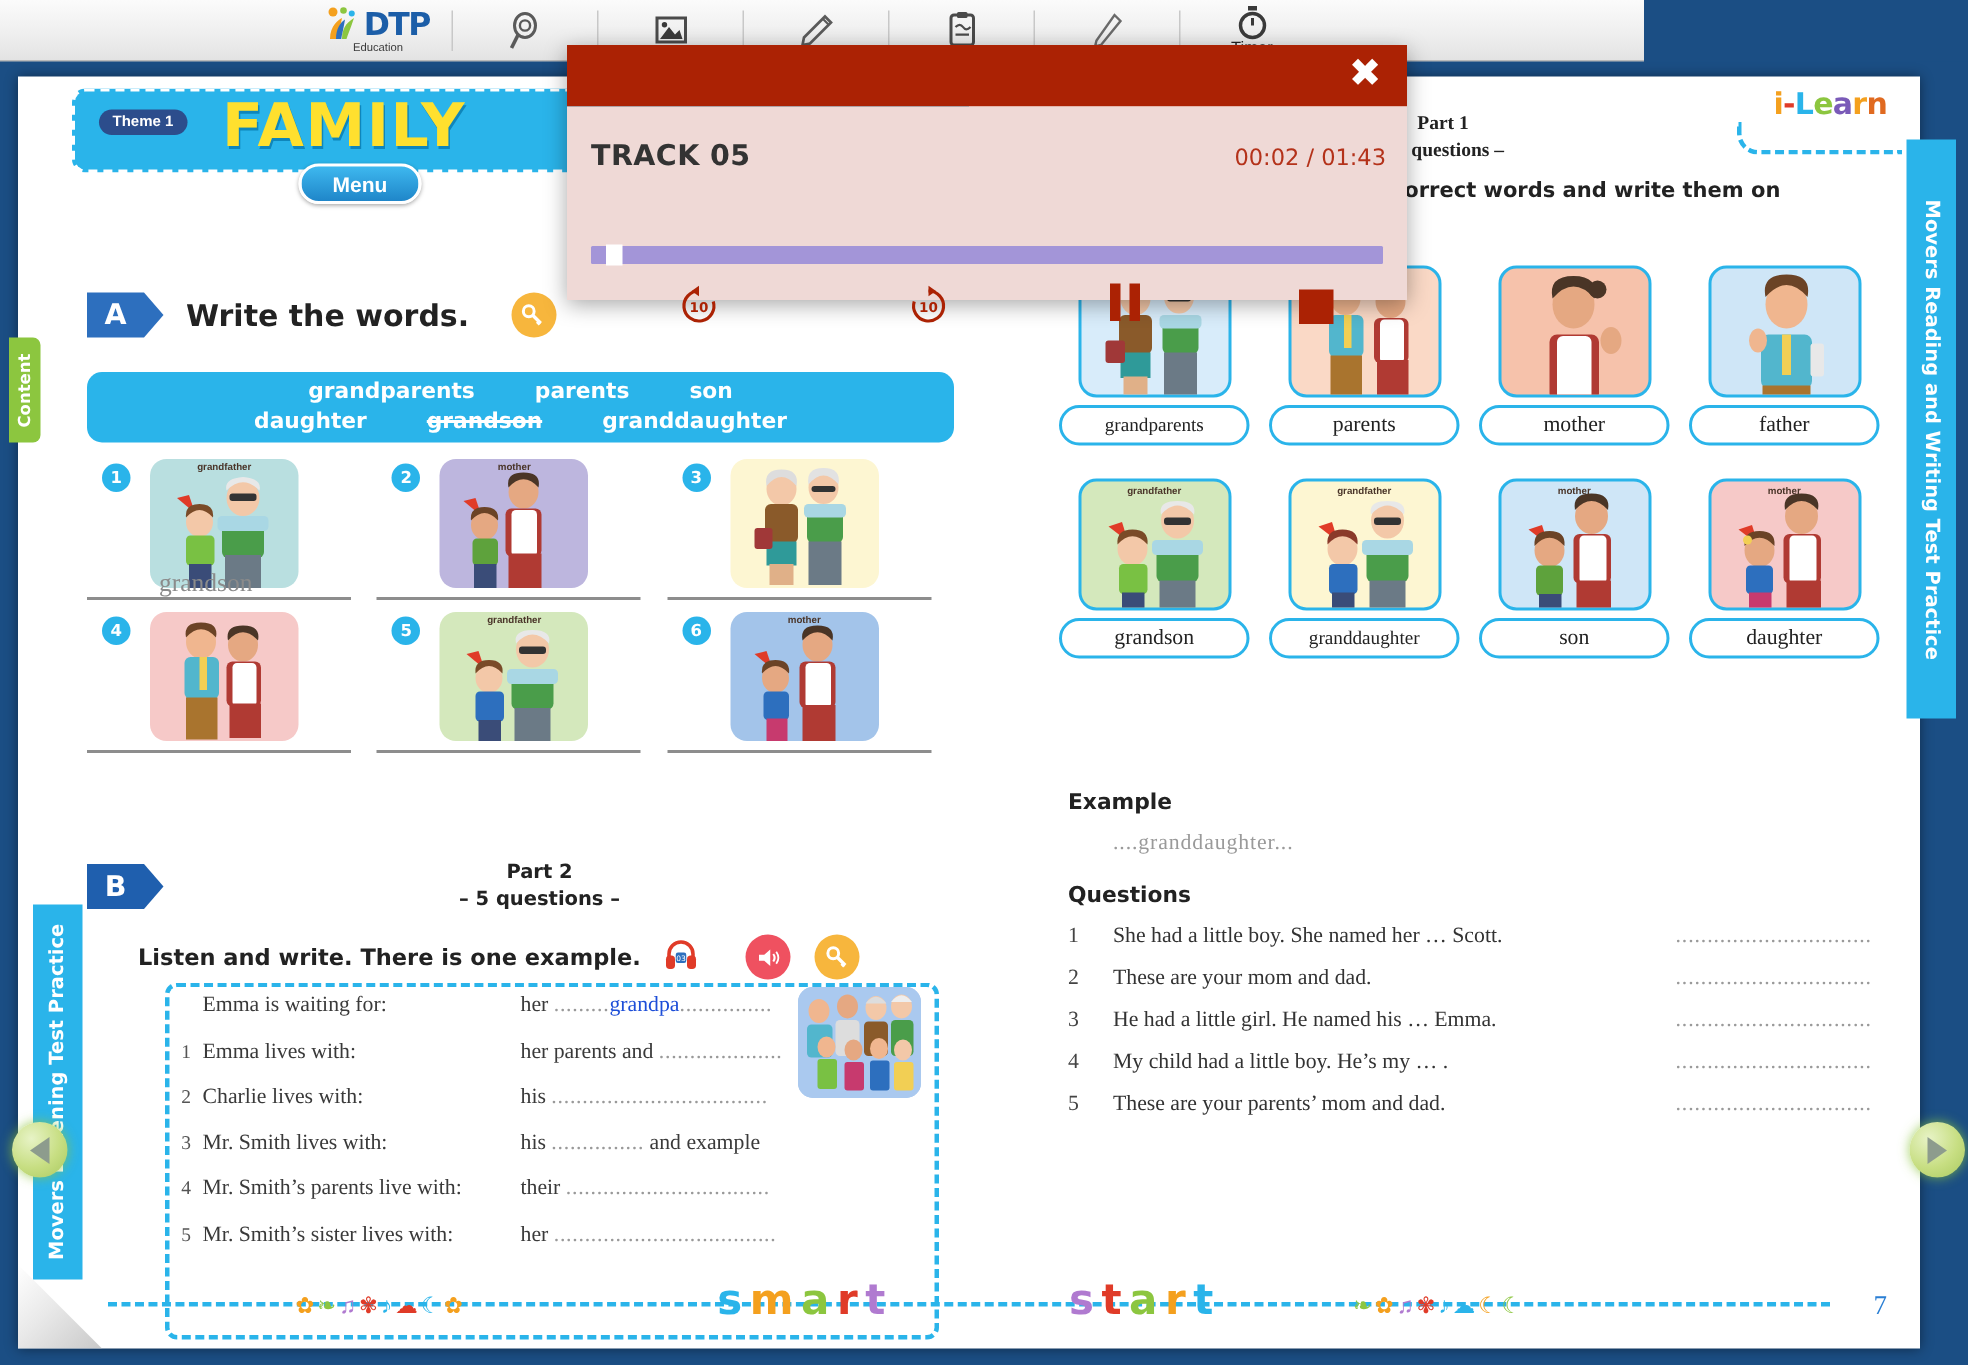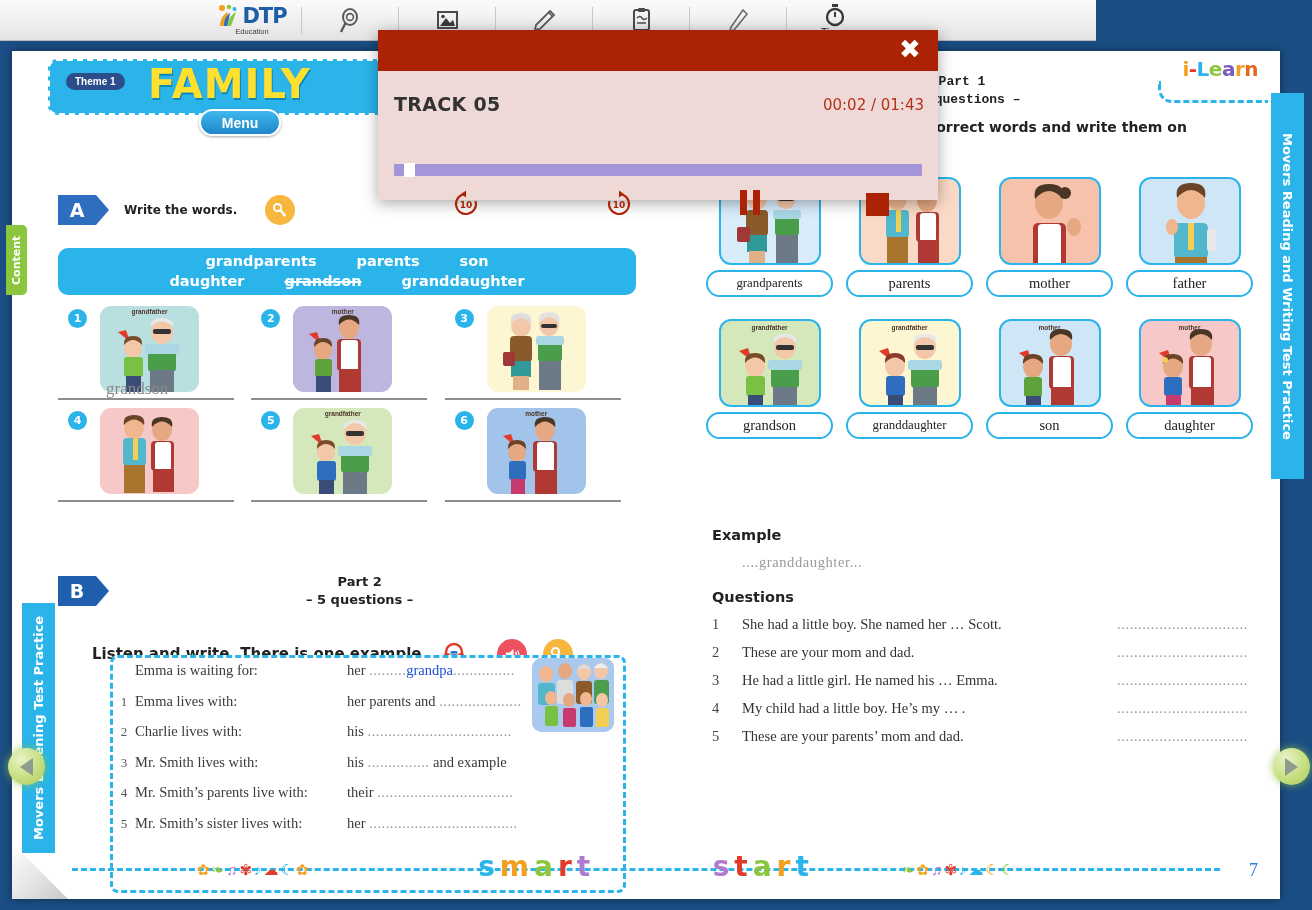--- a/index.html
+++ b/index.html
@@ -81,21 +81,21 @@
   }
   .sec-tag.blue { background: #2d6fbe; }
   .sec-tag.darkblue { background: #1f5fae; }
   .sec-tag:after {
     content: ""; position: absolute; right: -13px; top: 0;
     border-top: 15px solid transparent; border-bottom: 15px solid transparent;
     border-left: 13px solid #2d6fbe;
   }
   .sec-tag.darkblue:after { border-left-color: #1f5fae; }
   .sec-head {
-    font-size: 12px; font-weight: bold; color: #222;
+    font-size: 20px; font-weight: bold; color: #222;
     font-family: "DejaVu Sans", sans-serif;
   }
   .round-btn {
     width: 30px; height: 30px; border-radius: 50%;
     display: flex; align-items: center; justify-content: center; cursor: pointer;
   }
   .round-btn.key   { background: #f7b63d; }
   .round-btn.audio { background: #ef5160; }
 
   
@@ -160,21 +160,21 @@
   .dots { color: #999; letter-spacing: .5px; }
   .fam-written { color: #1d4ed8; }
   .fam-pic {
     position: absolute; right: 9px; top: -4px; width: 82px; height: 74px;
     border-radius: 10px; background: #aac9ef; overflow: hidden;
   }
 
   
   .rp-head { position: absolute; left: 66px; top: 22px; width: 500px; }
   .rp-part { text-align: center; font-size: 13px; font-weight: bold; color: #222;
-             font-family: Liberation Mono, monospace; line-height: 1.4; }
+             font-family: Liberation Serif, serif; line-height: 1.4; }
   .rp-instr { margin-top: 10px; font-size: 14px; font-weight: bold; color: #222;
               font-family: "DejaVu Sans", sans-serif; }
 
   .ilearn { position: absolute; right: 22px; top: 6px;
             font-size: 20px; font-weight: bold; letter-spacing: -.5px;
             font-family: "DejaVu Sans", sans-serif; }
   .ilearn-deco { position: absolute; right: 12px; top: 30px; width: 110px;
                  height: 22px; border-left: 3px dashed #2ab4ea;
                  border-bottom: 3px dashed #2ab4ea; border-bottom-left-radius: 14px; }
 
@@ -570,21 +570,21 @@
       </div>
 
       <div style="position:absolute;left:46px;top:522px;display:flex;align-items:center;">
         <span class="sec-tag darkblue">B</span>
         <span style="margin-left:210px;">
           <div class="part-label">Part 2</div>
           <div class="part-label">– 5 questions –</div>
         </span>
       </div>
 
-      <div style="position:absolute;left:80px;top:588px;display:flex;align-items:center;gap:16px;">
+      <div style="position:absolute;left:80px;top:572px;display:flex;align-items:center;gap:16px;">
         <span class="sec-head" style="font-size:15px;">Listen and write. There is one example.</span>
         <span>
           <svg width="22" height="20" viewBox="0 0 22 20">
             <path d="M3 13 V10 a8 8 0 0 1 16 0 v3" fill="none" stroke="#e03b28" stroke-width="2.4"></path>
             <rect x="1" y="11" width="6" height="9" rx="2.5" fill="#e03b28"></rect>
             <rect x="15" y="11" width="6" height="9" rx="2.5" fill="#e03b28"></rect>
             <rect x="7.5" y="9" width="7" height="7" rx="1.5" fill="#2d6fbe"></rect>
             <text x="11" y="14.7" font-size="5" fill="#fff" text-anchor="middle" font-family="DejaVu Sans, sans-serif">03</text>
           </svg>
         </span>

